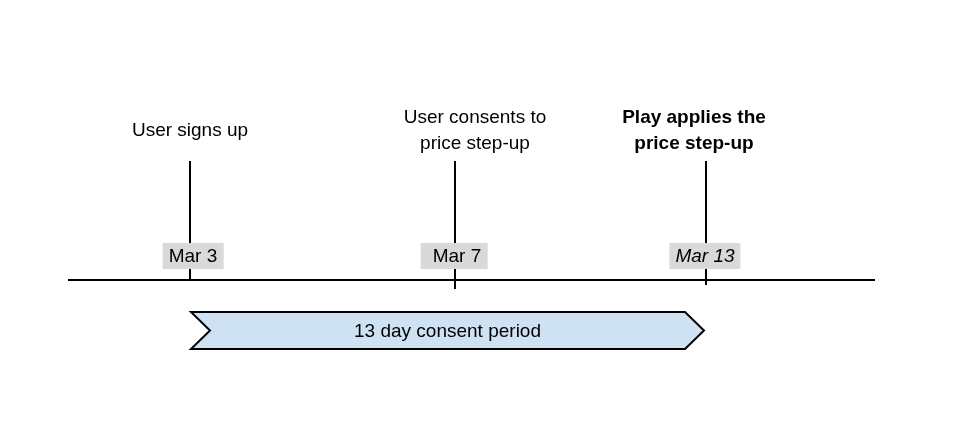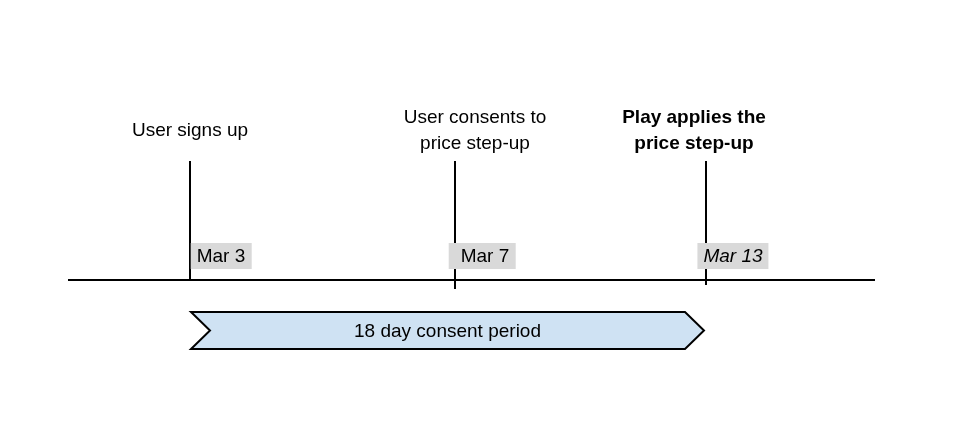--- a/index.html
+++ b/index.html
@@ -51,21 +51,20 @@
   .date-chip {
     position: absolute;
     top: 243px;
     height: 26px;
     line-height: 26px;
     padding: 0 6px;
     transform: translateX(-50%);
     background: var(--date_bg, #d9d9d9);
     font-size: 19px;
     white-space: nowrap;
-    margin-left: 28px;
   }
   .date-chip.dc-0 { left: 193px; }
   .date-chip.dc-1 { left: 454px; padding-left: 12px; }
   .date-chip.dc-2 { left: 705px; font-style: italic; }
   .banner-label {
     position: absolute;
     left: 191px;
     top: 312px;
     width: 513px;
     height: 37px;
@@ -91,15 +90,15 @@
   <div class="event-label ev-0">User signs up</div>
   <div class="event-label ev-1">User consents to
 price step-up</div>
   <div class="event-label ev-2">Play applies the
 price step-up</div>
 
   <div class="date-chip dc-0">Mar 3</div>
   <div class="date-chip dc-1">Mar 7</div>
   <div class="date-chip dc-2">Mar 13</div>
 
-  <div class="banner-label">18 day consent period</div>
+  <div class="banner-label">13 day consent period</div>
 
 </div>
 
 </body></html>

